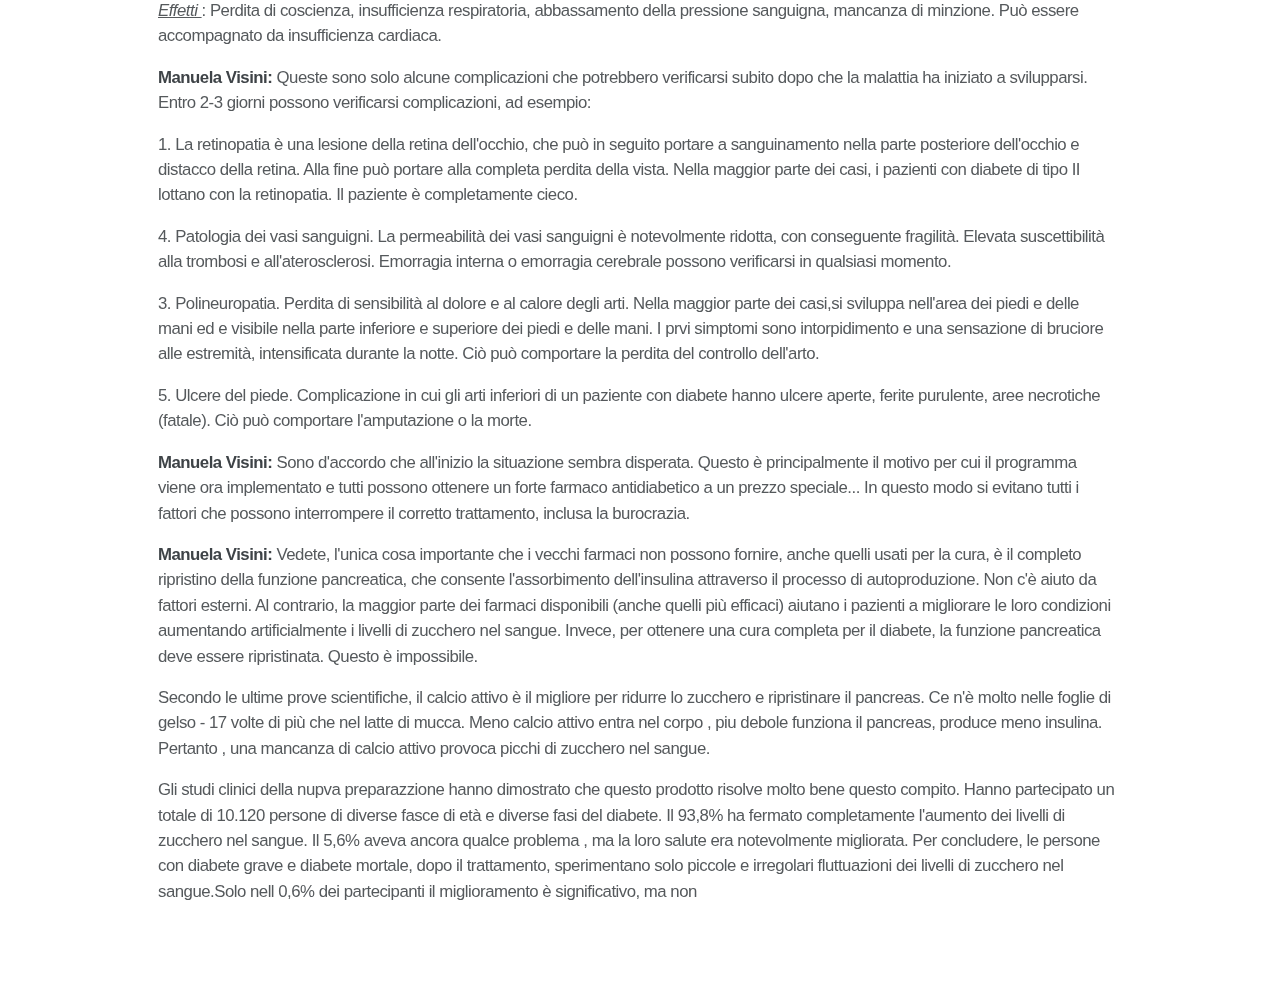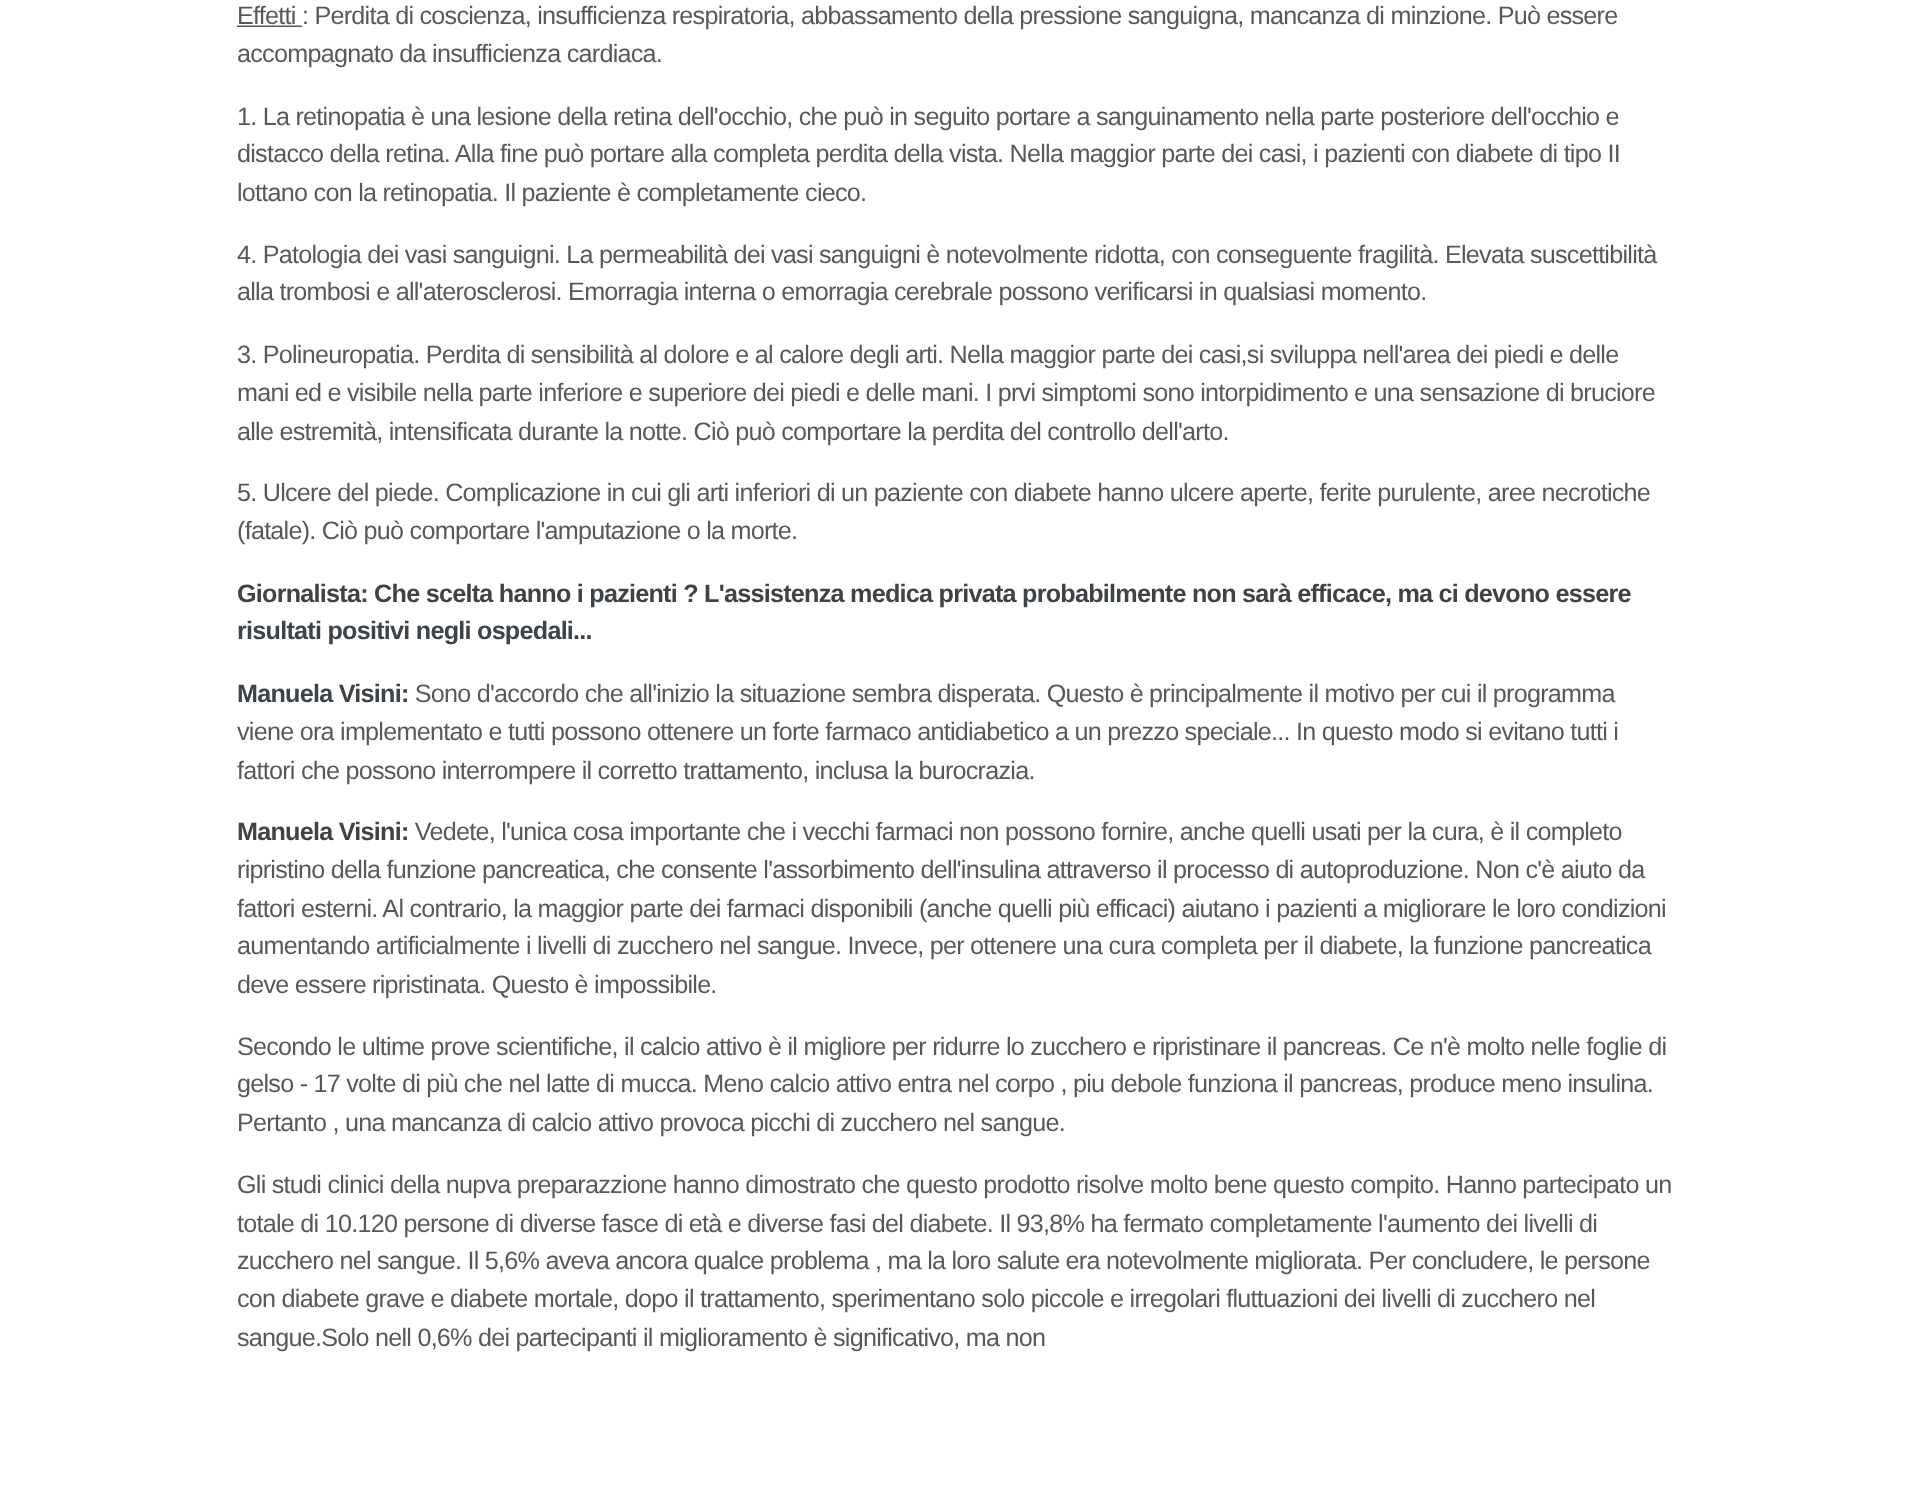--- a/index.html
+++ b/index.html
@@ -29,31 +29,32 @@
   .article p.bold {
     font-weight: bold;
     color: var(--bold-color, #3e4347);
   }
   .lead-bold {
     font-weight: bold;
     color: var(--bold-color, #3e4347);
   }
   .lead-underline {
     text-decoration: underline;
+    font-style: italic;
   }
 </style>
 </head>
 <body style="background: rgb(255, 255, 255);">
 
 <main>
   <article class="article" id="article-body">
       <p><u class="lead-underline">Effetti </u>: Perdita di coscienza, insufficienza respiratoria, abbassamento della pressione sanguigna, mancanza di minzione. Può essere accompagnato da insufficienza cardiaca.</p>
+      <p><strong class="lead-bold">Manuela Visini:</strong> Queste sono solo alcune complicazioni che potrebbero verificarsi subito dopo che la malattia ha iniziato a svilupparsi. Entro 2-3 giorni possono verificarsi complicazioni, ad esempio:</p>
       <p>1. La retinopatia è una lesione della retina dell'occhio, che può in seguito portare a sanguinamento nella parte posteriore dell'occhio e distacco della retina. Alla fine può portare alla completa perdita della vista. Nella maggior parte dei casi, i pazienti con diabete di tipo II lottano con la retinopatia. Il paziente è completamente cieco.</p>
       <p>4. Patologia dei vasi sanguigni. La permeabilità dei vasi sanguigni è notevolmente ridotta, con conseguente fragilità. Elevata suscettibilità alla trombosi e all'aterosclerosi. Emorragia interna o emorragia cerebrale possono verificarsi in qualsiasi momento.</p>
       <p>3. Polineuropatia. Perdita di sensibilità al dolore e al calore degli arti. Nella maggior parte dei casi,si sviluppa nell'area dei piedi e delle mani ed e visibile nella parte inferiore e superiore dei piedi e delle mani. I prvi simptomi sono intorpidimento e una sensazione di bruciore alle estremità, intensificata durante la notte. Ciò può comportare la perdita del controllo dell'arto.</p>
       <p>5. Ulcere del piede. Complicazione in cui gli arti inferiori di un paziente con diabete hanno ulcere aperte, ferite purulente, aree necrotiche (fatale). Ciò può comportare l'amputazione o la morte.</p>
-      <p class="bold">Giornalista: Che scelta hanno i pazienti ? L'assistenza medica privata probabilmente non sarà efficace, ma ci devono essere risultati positivi negli ospedali...</p>
       <p><strong class="lead-bold">Manuela Visini:</strong> Sono d'accordo che all'inizio la situazione sembra disperata. Questo è principalmente il motivo per cui il programma viene ora implementato e tutti possono ottenere un forte farmaco antidiabetico a un prezzo speciale... In questo modo si evitano tutti i fattori che possono interrompere il corretto trattamento, inclusa la burocrazia.</p>
       <p><strong class="lead-bold">Manuela Visini:</strong> Vedete, l'unica cosa importante che i vecchi farmaci non possono fornire, anche quelli usati per la cura, è il completo ripristino della funzione pancreatica, che consente l'assorbimento dell'insulina attraverso il processo di autoproduzione. Non c'è aiuto da fattori esterni. Al contrario, la maggior parte dei farmaci disponibili (anche quelli più efficaci) aiutano i pazienti a migliorare le loro condizioni aumentando artificialmente i livelli di zucchero nel sangue. Invece, per ottenere una cura completa per il diabete, la funzione pancreatica deve essere ripristinata. Questo è impossibile.</p>
       <p>Secondo le ultime prove scientifiche, il calcio attivo è il migliore per ridurre lo zucchero e ripristinare il pancreas. Ce n'è molto nelle foglie di gelso - 17 volte di più che nel latte di mucca. Meno calcio attivo entra nel corpo , piu debole funziona il pancreas, produce meno insulina. Pertanto , una mancanza di calcio attivo provoca picchi di zucchero nel sangue.</p>
       <p>Gli studi clinici della nupva preparazzione hanno dimostrato che questo prodotto risolve molto bene questo compito. Hanno partecipato un totale di 10.120 persone di diverse fasce di età e diverse fasi del diabete. Il 93,8% ha fermato completamente l'aumento dei livelli di zucchero nel sangue. Il 5,6% aveva ancora qualce problema , ma la loro salute era notevolmente migliorata. Per concludere, le persone con diabete grave e diabete mortale, dopo il trattamento, sperimentano solo piccole e irregolari fluttuazioni dei livelli di zucchero nel sangue.Solo nell 0,6% dei partecipanti il miglioramento è significativo, ma non</p>
     </article>
 </main>
 
 </body></html>

